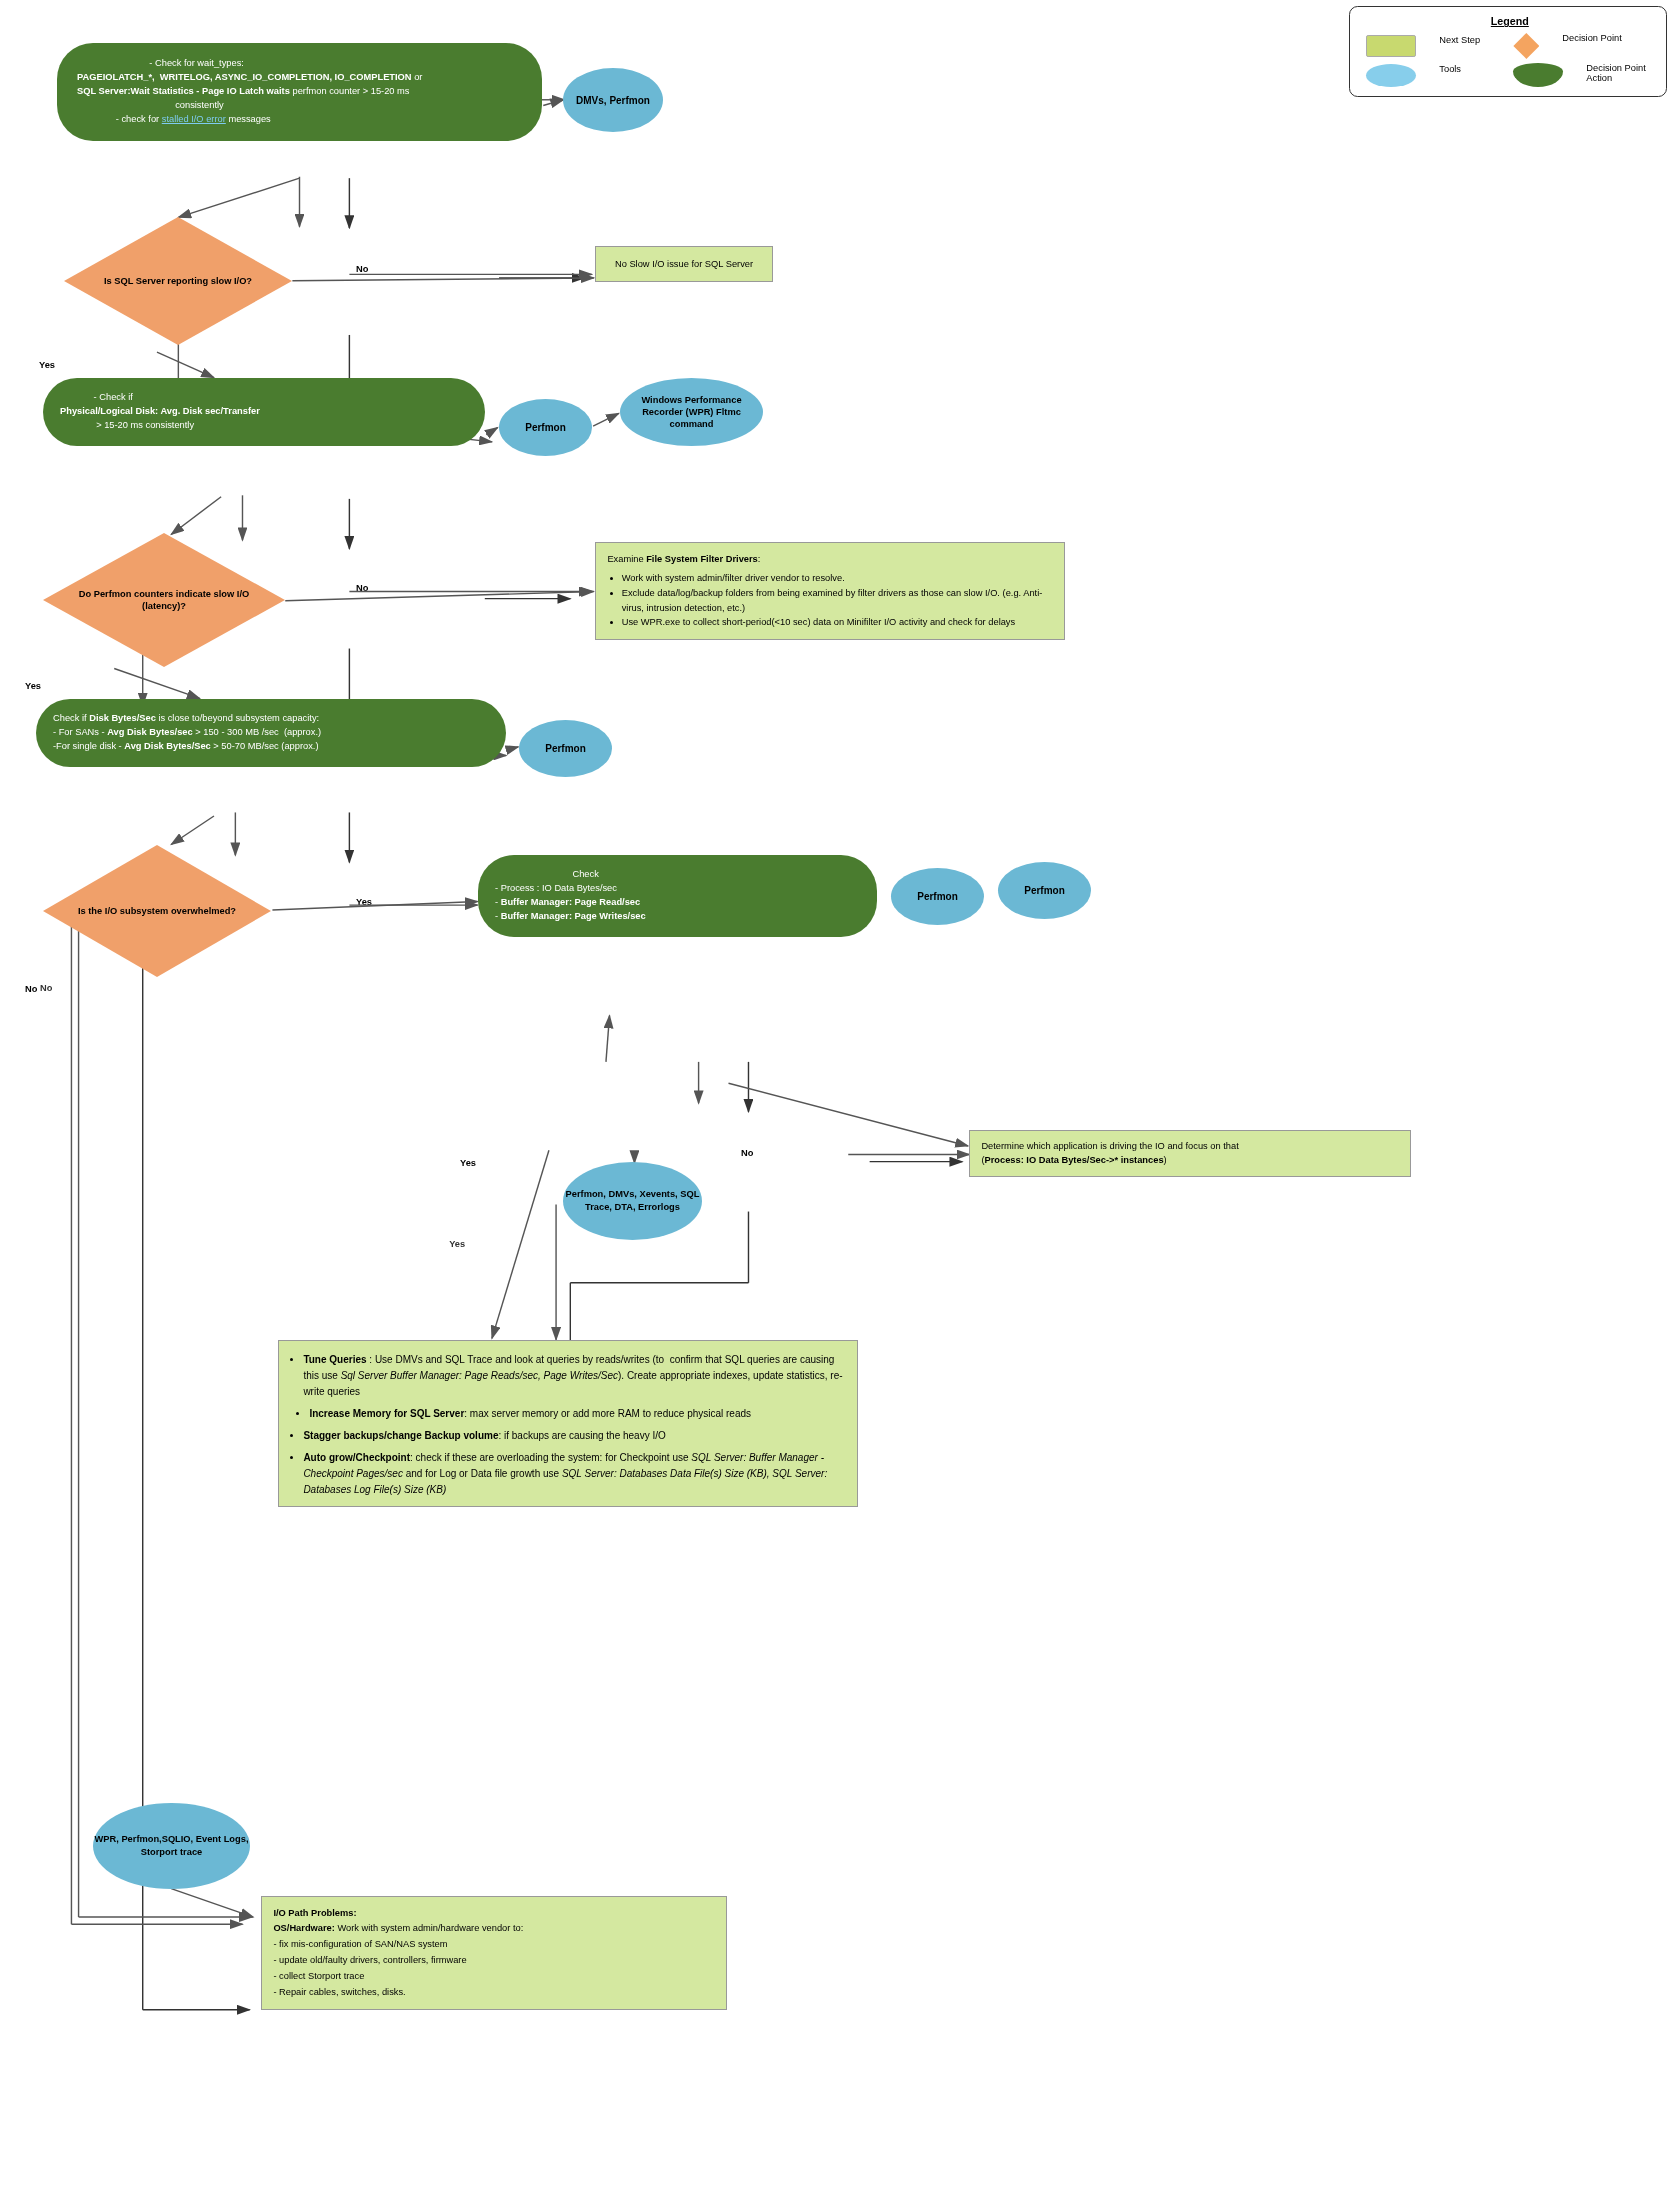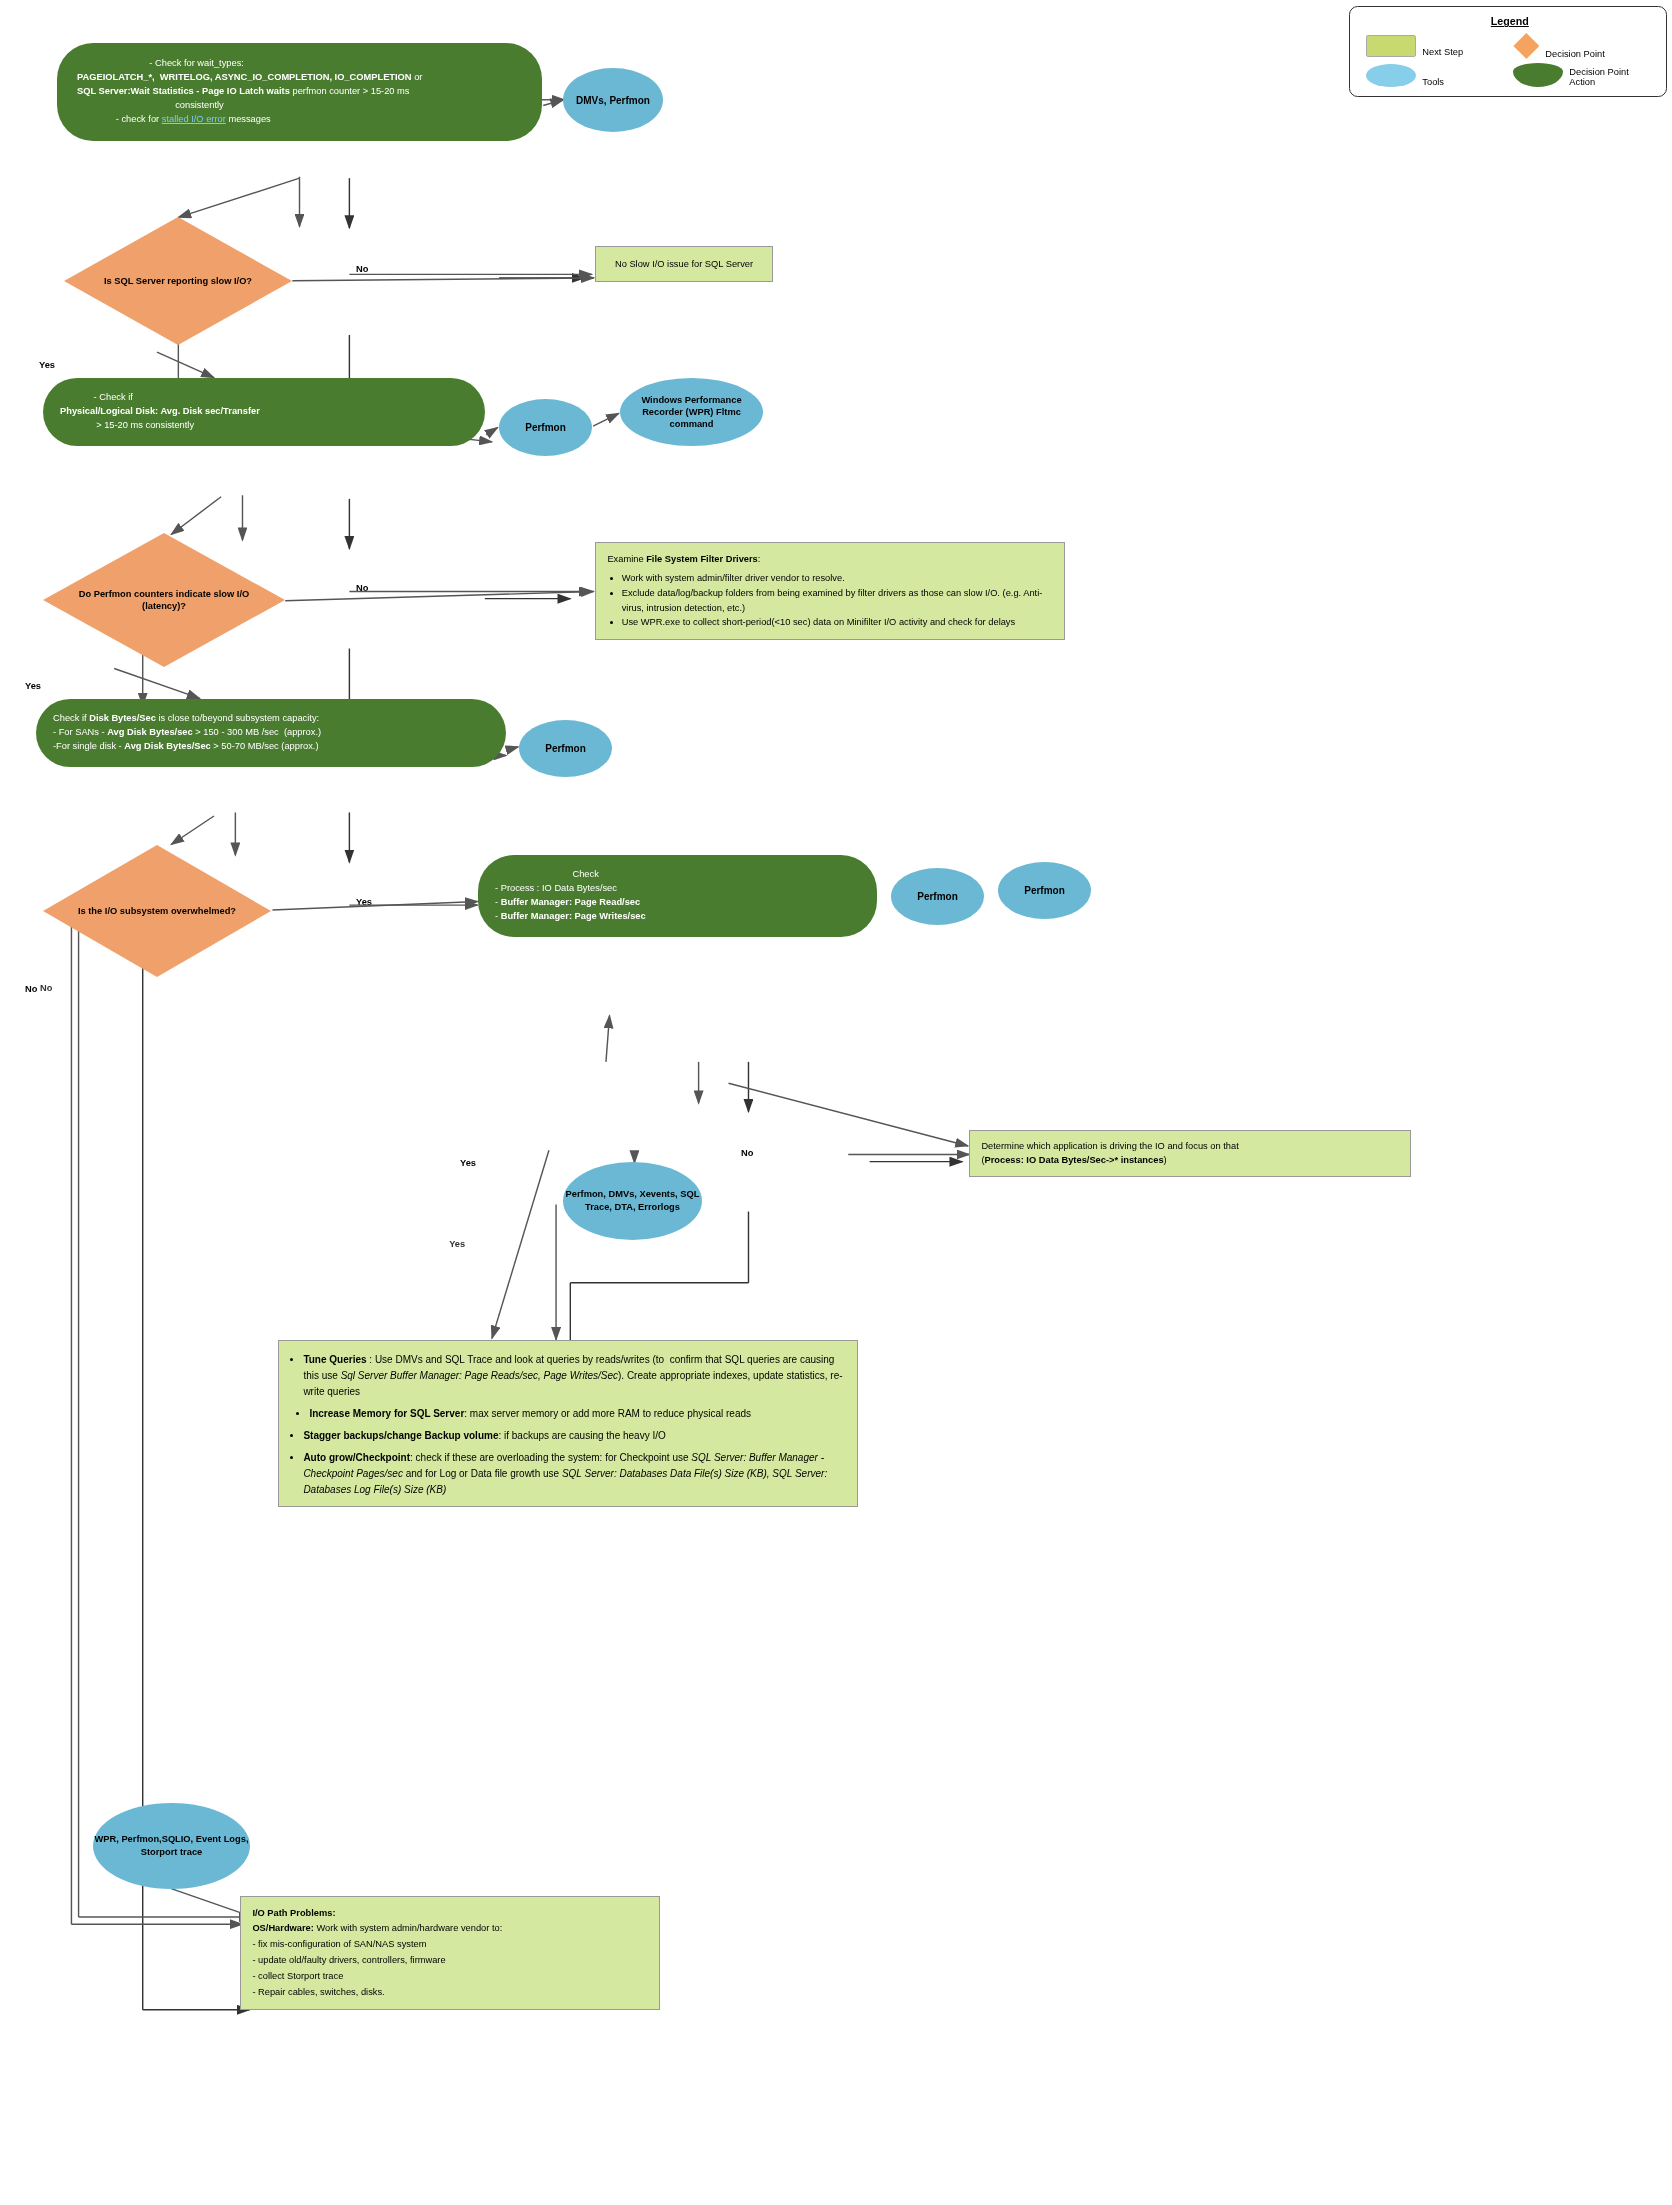--- a/index.html
+++ b/index.html
@@ -32,22 +32,22 @@
       margin-bottom: 5.7px;
     }
     .legend-grid {
       display: grid;
       grid-template-columns: 1fr 1fr;
       gap: 4.3px 7.1px;
       align-items: center;
     }
     .legend-item {
       display: flex;
-      align-items: flex-end;
-      gap: 6px;
+      align-items: flex-start;
+      gap: 23px;
     }
     .diamond-text {
       position: relative;
       z-index: 2;
       text-align: center;
       font-size: 9.3px;
       font-weight: 600;
       line-height: 1.3;
       padding: 14.3px 7.1px;
     }
@@ -368,21 +368,21 @@
       </li>
     </ul>
   </div>
 
   <div class="shape-oval" style="left:93px; top:1803px; width:157px; height:86px; position:absolute; z-index:2; background:#6bb8d4; border-radius:50%; display:flex; align-items:center; justify-content:center; text-align:center; font-weight:bold; font-size:9.3px; line-height:1.4;">
     <span>WPR, Perfmon,SQLIO,
 Event Logs, Storport
 trace</span>
   </div>
 
-  <div class="shape-rect" style="left:240px; top:1896px; width:420px; position:absolute; z-index:2; font-size:9.3px; line-height:1.7;">
+  <div class="shape-rect" style="left:261px; top:1896px; width:466px; position:absolute; z-index:2; font-size:9.3px; line-height:1.7;">
     <span><strong>I/O Path Problems:</strong></span><br>
     <span>
       <strong>OS/Hardware:</strong> Work with system admin/hardware vendor to:<br>
       - fix mis-configuration of SAN/NAS system<br>
       - update old/faulty drivers, controllers, firmware<br>
       - collect Storport trace<br>
       - Repair cables, switches, disks.
     </span>
   </div>
 

